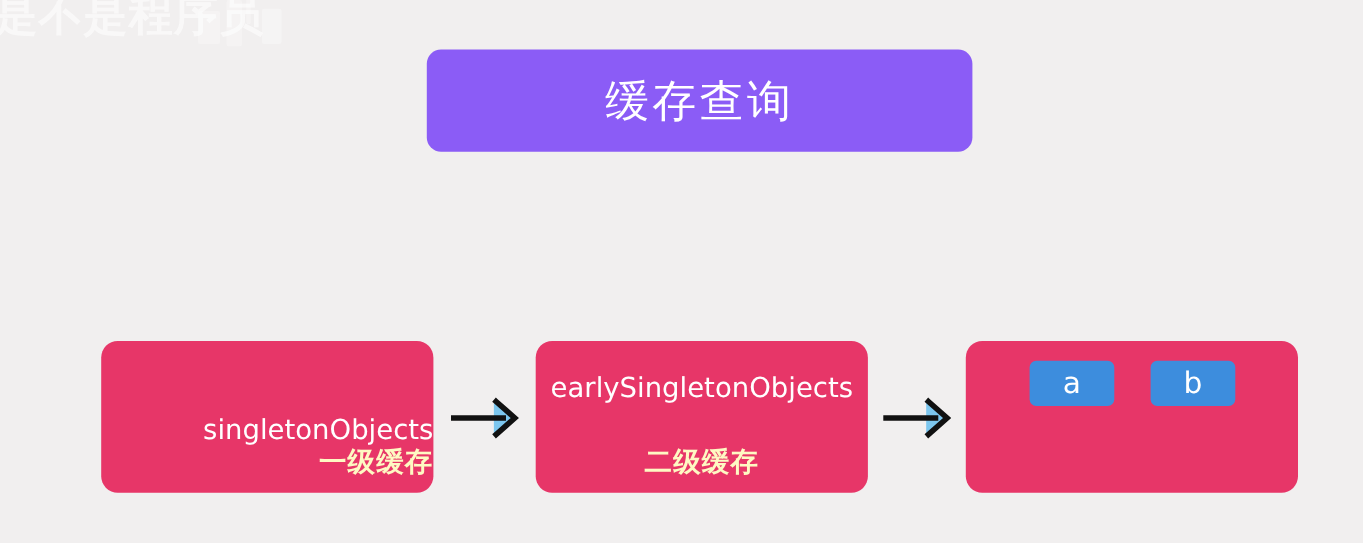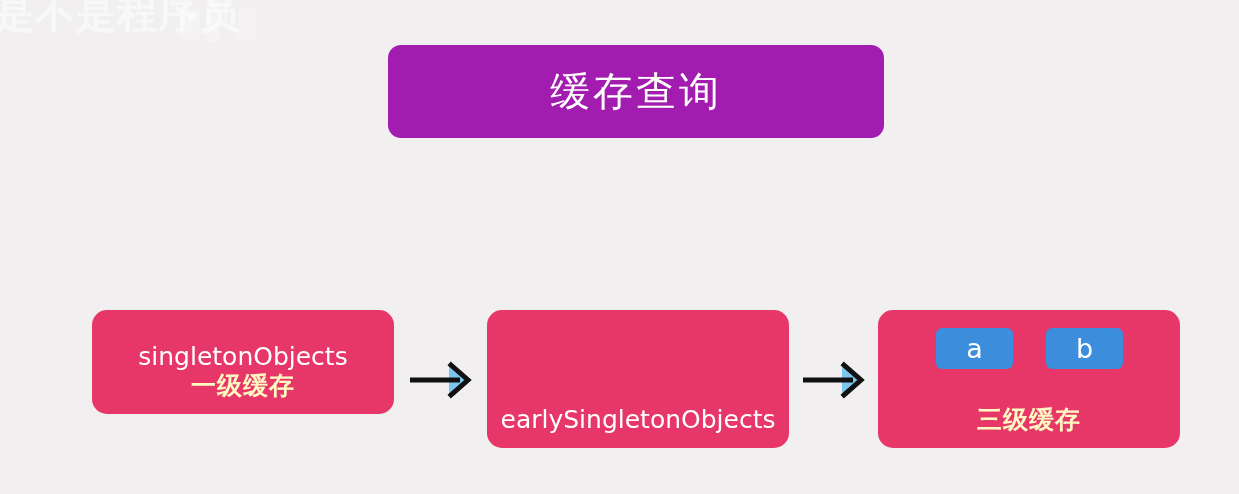--- a/index.html
+++ b/index.html
@@ -53,21 +53,21 @@
   .wm-c { left: 48px; top: 6px;  width: 4px;  height: 24px; }
   .wm-d { left: 62px; top: 16px; width: 18px; height: 32px; }
 
   
   .title-box {
     position: absolute;
     left: 388px;
     top: 45px;
     width: 496px;
     height: 93px;
-    background: #a21caf;
+    background: #8b5cf6;
     border-radius: 13px;
     display: flex;
     align-items: center;
     justify-content: center;
   }
   .title-text {
     color: #ffffff;
     font-size: 40px;
     font-weight: 500;
     letter-spacing: 3px;
@@ -79,21 +79,21 @@
     position: absolute;
     background: #e73668;
     border-radius: 15px;
     display: flex;
     flex-direction: column;
     align-items: center;
     justify-content: flex-end;
     padding-bottom: 14px;
     box-sizing: border-box;
   }
-  #box-1 { left: 92px;  top: 310px; width: 302px; height: 104px; }
+  #box-1 { left: 92px;  top: 310px; width: 302px; height: 138px; align-items: flex-end; }
   #box-2 { left: 487px; top: 310px; width: 302px; height: 138px; gap: 38px; }
   #box-3 { left: 878px; top: 310px; width: 302px; height: 138px; }
 
   .cache-en {
     color: #ffffff;
     font-size: 25px;
     font-weight: 400;
     line-height: 1.12;
     white-space: nowrap;
     font-family: "DejaVu Sans", "Liberation Sans", sans-serif;
@@ -166,35 +166,35 @@
   <div class="arrow" id="arrow-1">
     <svg width="66" height="40" viewBox="0 0 66 40">
       <path d="M41 6 L60 20 L41 34 L41 6 Z" fill="#7cc6ee"></path>
       <line x1="2" y1="20" x2="52" y2="20" stroke="#111111" stroke-width="5"></line>
       <polyline points="43,5 60,20 43,35" fill="none" stroke="#111111" stroke-width="5" stroke-linecap="square" stroke-linejoin="miter"></polyline>
     </svg>
   </div>
 
   <div class="cache-box" id="box-2">
     <span class="cache-en">earlySingletonObjects</span>
+    <span class="cache-cn">二级缓存</span>
   </div>
 
   <div class="arrow" id="arrow-2">
     <svg width="66" height="40" viewBox="0 0 66 40">
       <path d="M41 6 L60 20 L41 34 L41 6 Z" fill="#7cc6ee"></path>
       <line x1="2" y1="20" x2="52" y2="20" stroke="#111111" stroke-width="5"></line>
       <polyline points="43,5 60,20 43,35" fill="none" stroke="#111111" stroke-width="5" stroke-linecap="square" stroke-linejoin="miter"></polyline>
     </svg>
   </div>
 
   <div class="cache-box" id="box-3">
     <div class="subbox-row">
       <div class="subbox">
         <span class="subbox-label">a</span>
       </div>
       <div class="subbox">
         <span class="subbox-label">b</span>
       </div>
     </div>
-    <span class="cache-cn">三级缓存</span>
   </div>
 
 </div>
 
 </body></html>

